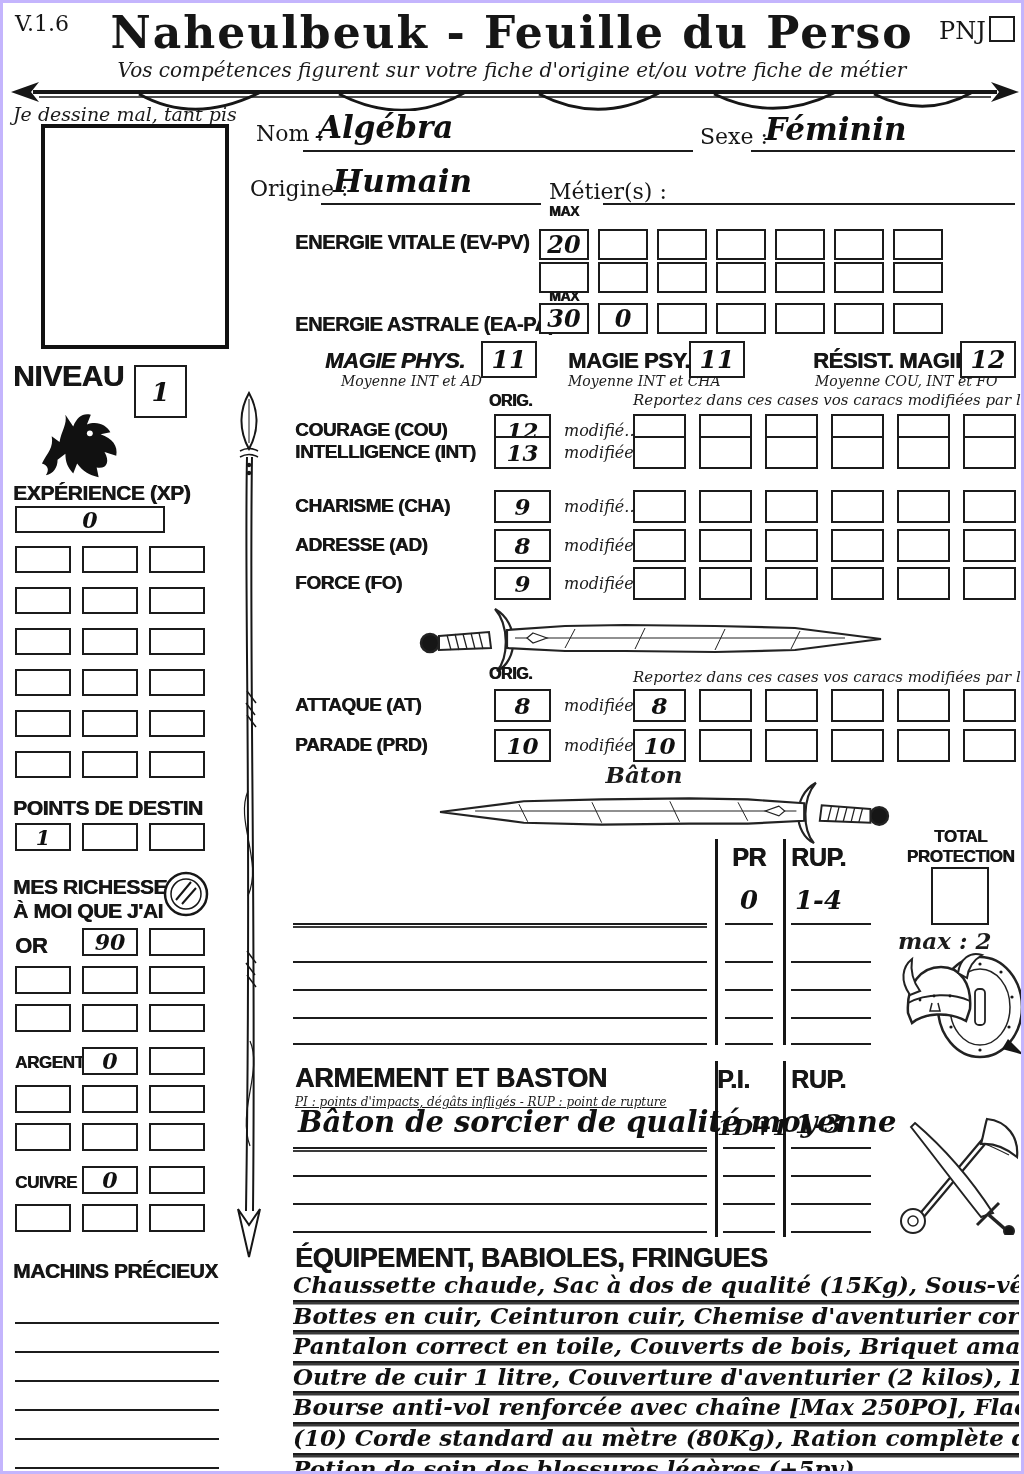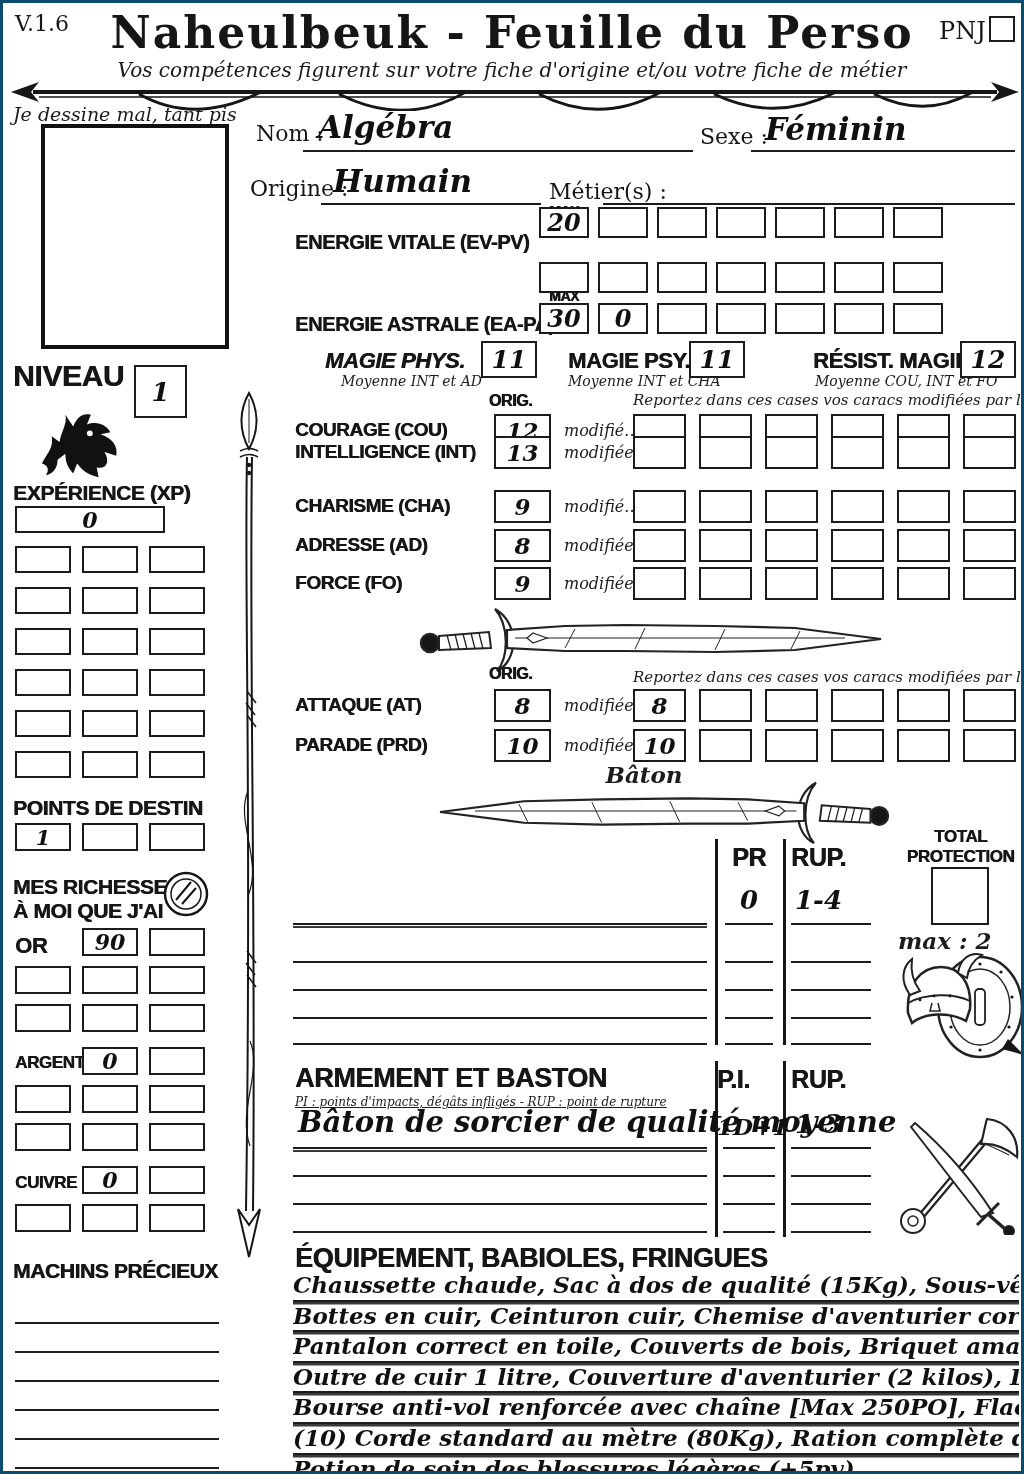--- a/index.html
+++ b/index.html
@@ -1,17 +1,17 @@
 <!DOCTYPE html>
 <html><head>
 <meta charset="utf-8">
 <style>
   html,body{margin:0;padding:0;background:#777;}
   .page{position:relative;width:1024px;height:1474px;margin:0 auto;background:#fff;
-        border:3px solid #0c4a6e;box-sizing:border-box;overflow:hidden;color:#161616;
+        border:3px solid #c4b5fd;box-sizing:border-box;overflow:hidden;color:#161616;
         font-family:"Liberation Sans",sans-serif;}
   .abs{position:absolute;}
   .heavy{font-family:"Liberation Sans",sans-serif;font-weight:700;letter-spacing:-0.4px;
          color:#161616;text-shadow:0.6px 0 0 currentColor;white-space:nowrap;}
   .serif{font-family:"DejaVu Serif",serif;}
   .cal{font-family:"DejaVu Serif",serif;font-style:italic;color:#1b1b1b;white-space:nowrap;}
   .hw{font-family:"DejaVu Serif",serif;font-style:italic;font-weight:700;color:#101010;white-space:nowrap;}
   .box{display:inline-flex;align-items:center;justify-content:center;flex:none;
        border:2.5px solid #1b1b1b;background:#fff;box-sizing:border-box;}
   .ebox{width:50px;height:31px;}
@@ -200,21 +200,21 @@
   <div class="wline" style="left:748px;top:147px;width:264px;"></div>
 
   <div class="abs serif" style="left:247px;top:173px;font-size:22px;">Origine :</div>
   <div class="abs hw" style="left:330px;top:160px;font-size:31px;">Humain</div>
   <div class="wline" style="left:318px;top:200px;width:220px;"></div>
   <div class="abs serif" style="left:546px;top:176px;font-size:22px;">Métier(s) :</div>
   <div class="wline" style="left:600px;top:200px;width:412px;"></div>
 
   <div class="abs heavy" style="left:292px;top:228px;font-size:20px;">ENERGIE VITALE (EV-PV)</div>
   <div class="abs heavy" style="left:536px;top:200px;width:50px;text-align:center;font-size:14px;">MAX</div>
-  <div class="row-flex erow" style="top:204px;">
+  <div class="row-flex erow" style="top:226px;">
     <span class="box ebox">
         <span class="hw" style="font-size:24px;">20</span>
       </span>
     <span class="box ebox"></span>
       <span class="box ebox"></span>
       <span class="box ebox"></span>
       <span class="box ebox"></span>
       <span class="box ebox"></span>
       <span class="box ebox"></span>
   </div>

